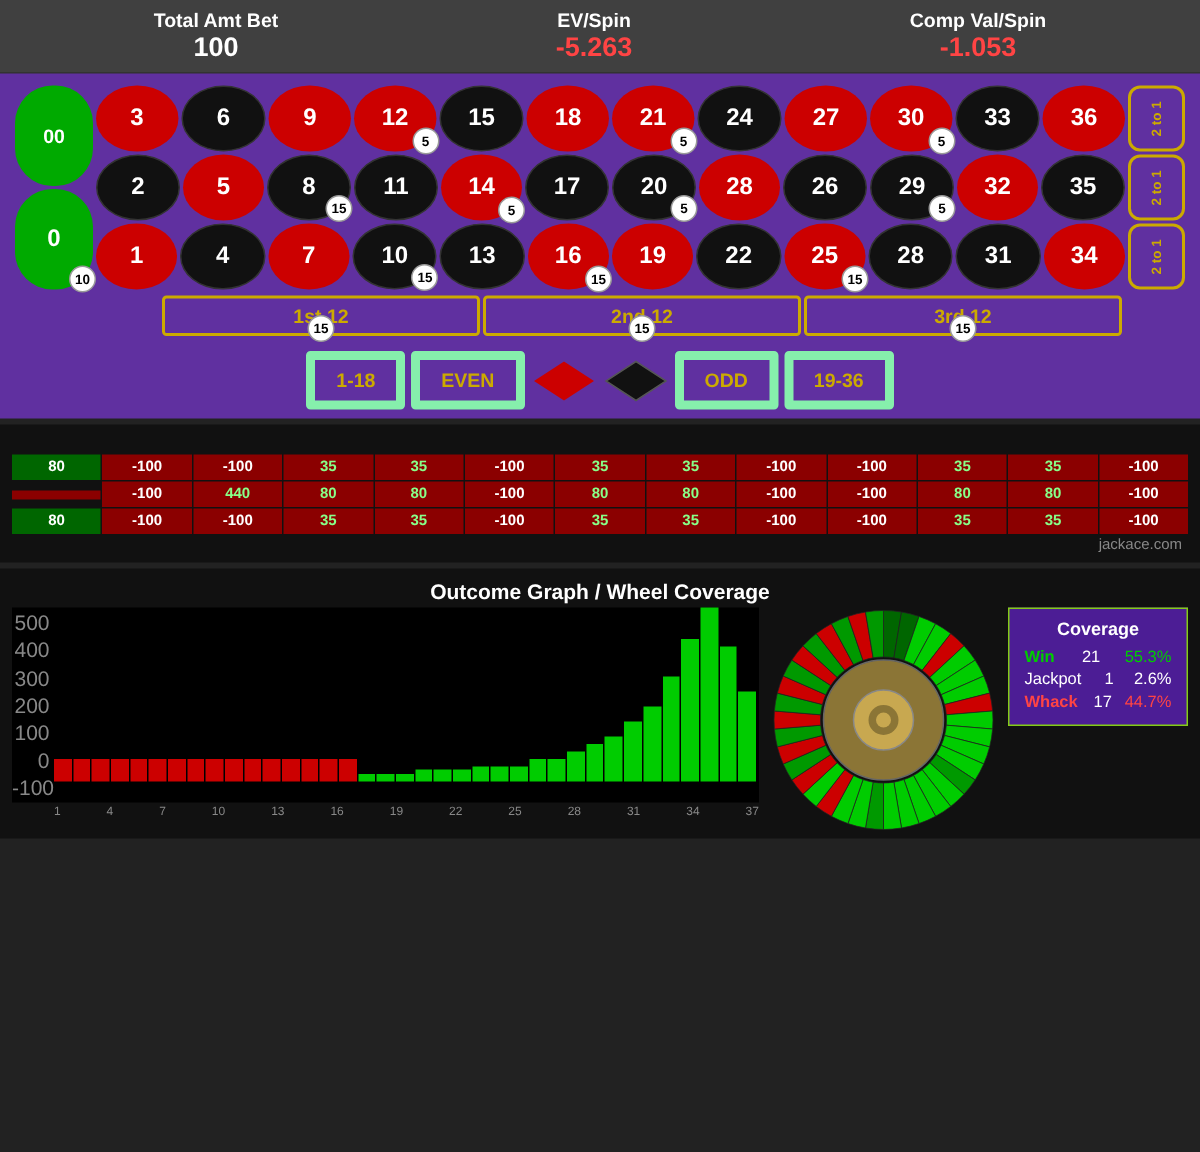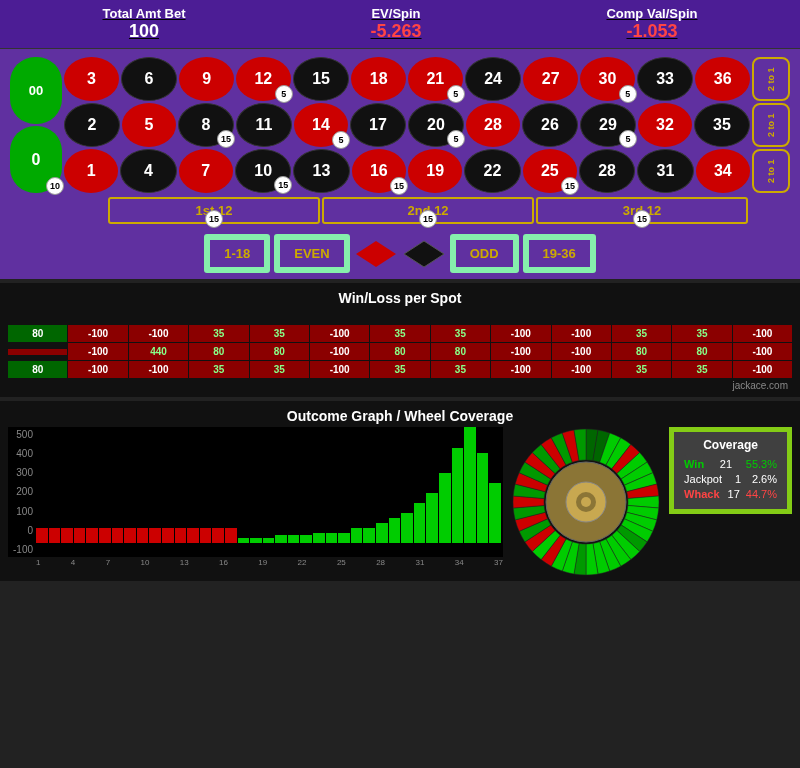--- a/index.html
+++ b/index.html
@@ -6,27 +6,26 @@
     body {
       width: 800px;
       height: 768px;
       background: #222;
       font-family: Arial, sans-serif;
       overflow: hidden;
     }
 
     
     #header {
-      background: #4c1d95;
+      background: #404040;
       display: flex;
       justify-content: space-around;
       align-items: center;
       padding: 6px 10px;
       border-bottom: 1px solid #333;
-      text-decoration: underline;
     }
     .header-col {
       text-align: center;
       color: white;
     }
     .header-col .label {
       font-size: 13px;
       font-weight: bold;
     }
     .header-col .value {
@@ -260,21 +259,21 @@
       top: 0;
       height: 100%;
       display: flex;
       flex-direction: column;
       justify-content: space-between;
       padding: 2px 0;
     }
 
     .y-label {
       color: #888;
-      font-size: 10px;
+      font-size: 14px;
       width: 25px;
       text-align: right;
     }
 
     .graph-inner {
       position: absolute;
       left: 28px;
       right: 2px;
       top: 2px;
       bottom: 14px;
@@ -308,22 +307,22 @@
     
     .wheel-container {
       width: 150px;
       height: 150px;
       position: relative;
       flex-shrink: 0;
     }
 
     
     .coverage-box {
-      background: #404040;
-      border: 5px solid #84cc16;
+      background: #4c1d95;
+      border: 1px solid #84cc16;
       padding: 6px 10px;
       min-width: 120px;
     }
 
     .coverage-title {
       color: white;
       font-size: 12px;
       font-weight: bold;
       text-align: center;
       margin-bottom: 6px;
@@ -456,21 +455,20 @@
       <svg width="44" height="30" viewBox="0 0 44 30">
         <polygon points="22,2 42,15 22,28 2,15" fill="#111" stroke="#555" stroke-width="1"></polygon>
       </svg>
     </div>
     <div class="outside-cell">ODD</div>
     <div class="outside-cell">19-36</div>
   </div>
 </div>
 
 <div id="winloss-section">
-  <div class="wl-title">Win/Loss per Spot</div>
   <div class="wl-table" id="wl-table-container">
       <div class="wl-row">
         <div class="wl-cell wl-cell-green">80</div>
         <div class="wl-cell">-100</div>
         <div class="wl-cell">-100</div>
         <div class="wl-cell wl-cell-positive">35</div>
         <div class="wl-cell wl-cell-positive">35</div>
         <div class="wl-cell">-100</div>
         <div class="wl-cell wl-cell-positive">35</div>
         <div class="wl-cell wl-cell-positive">35</div>

